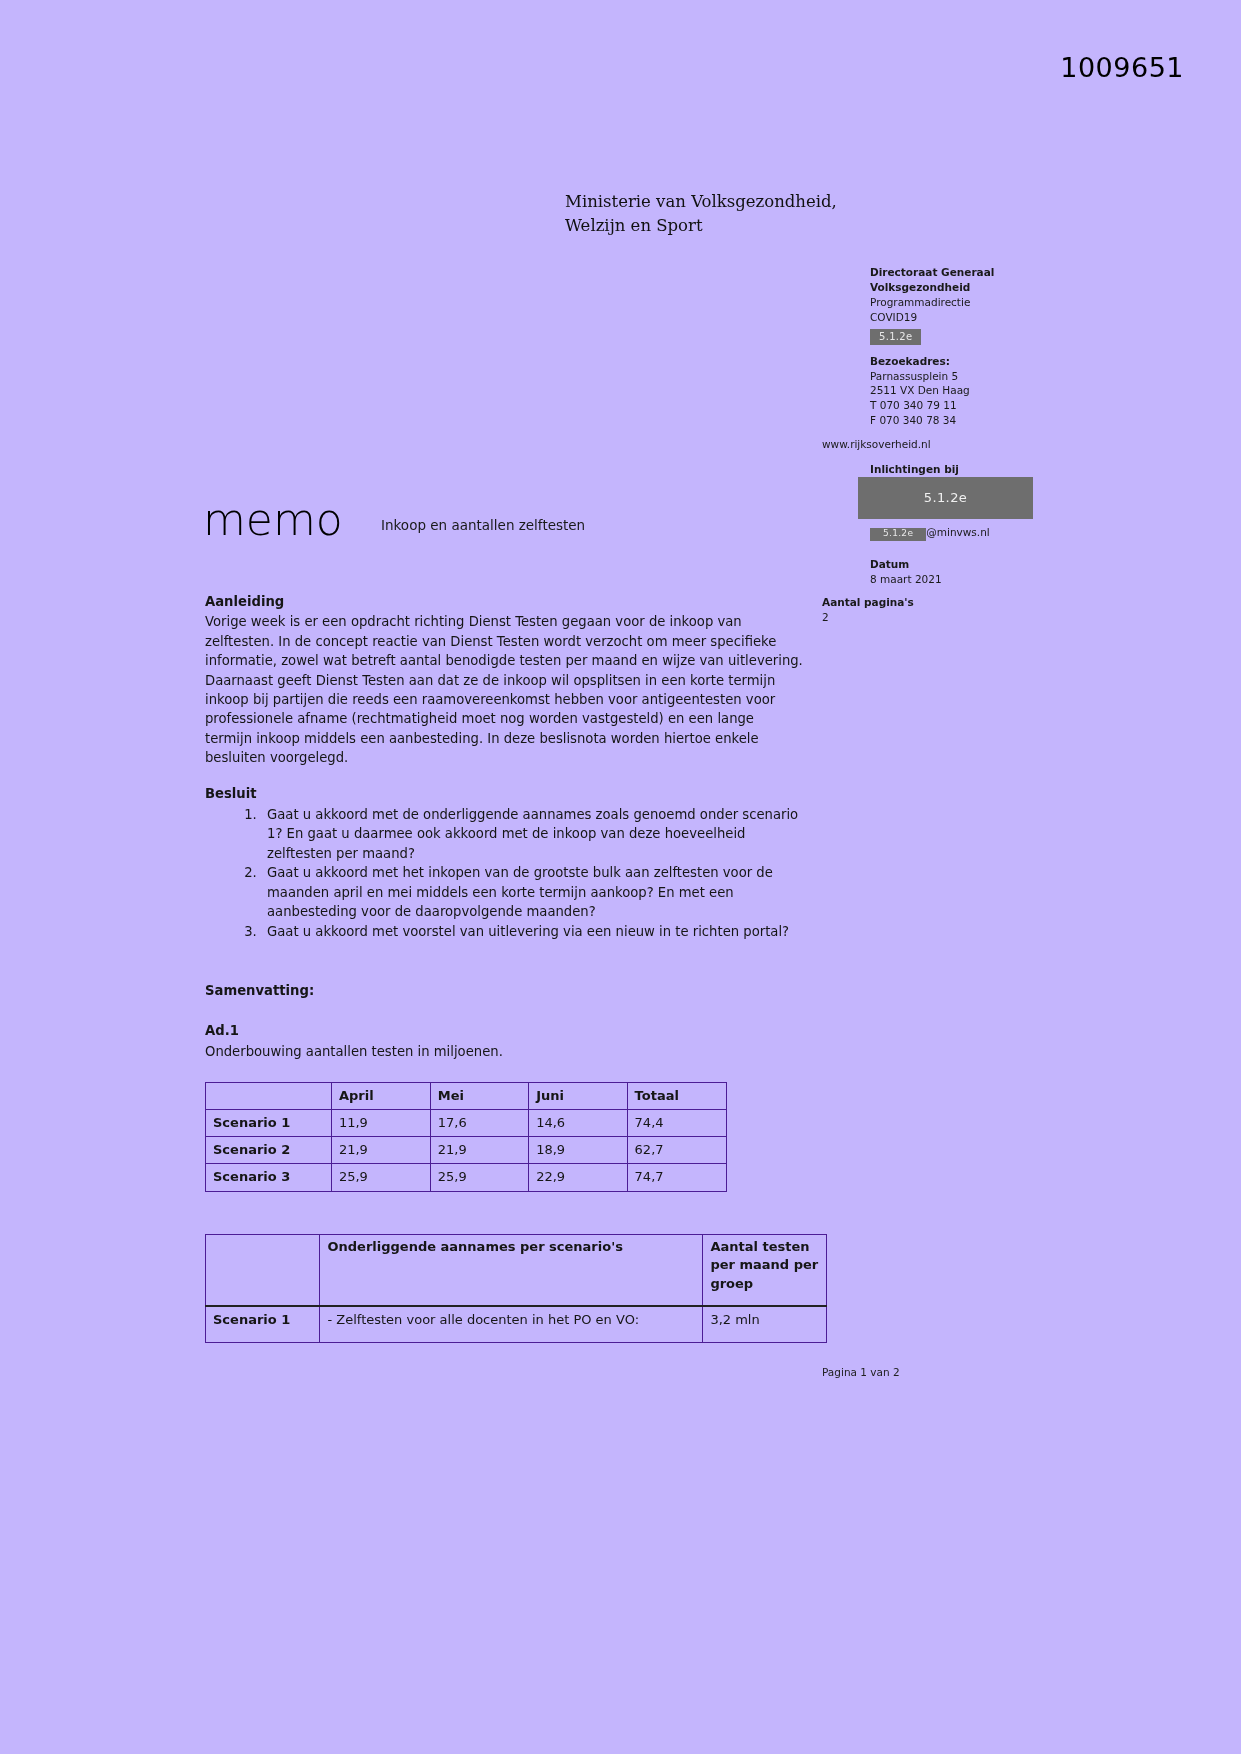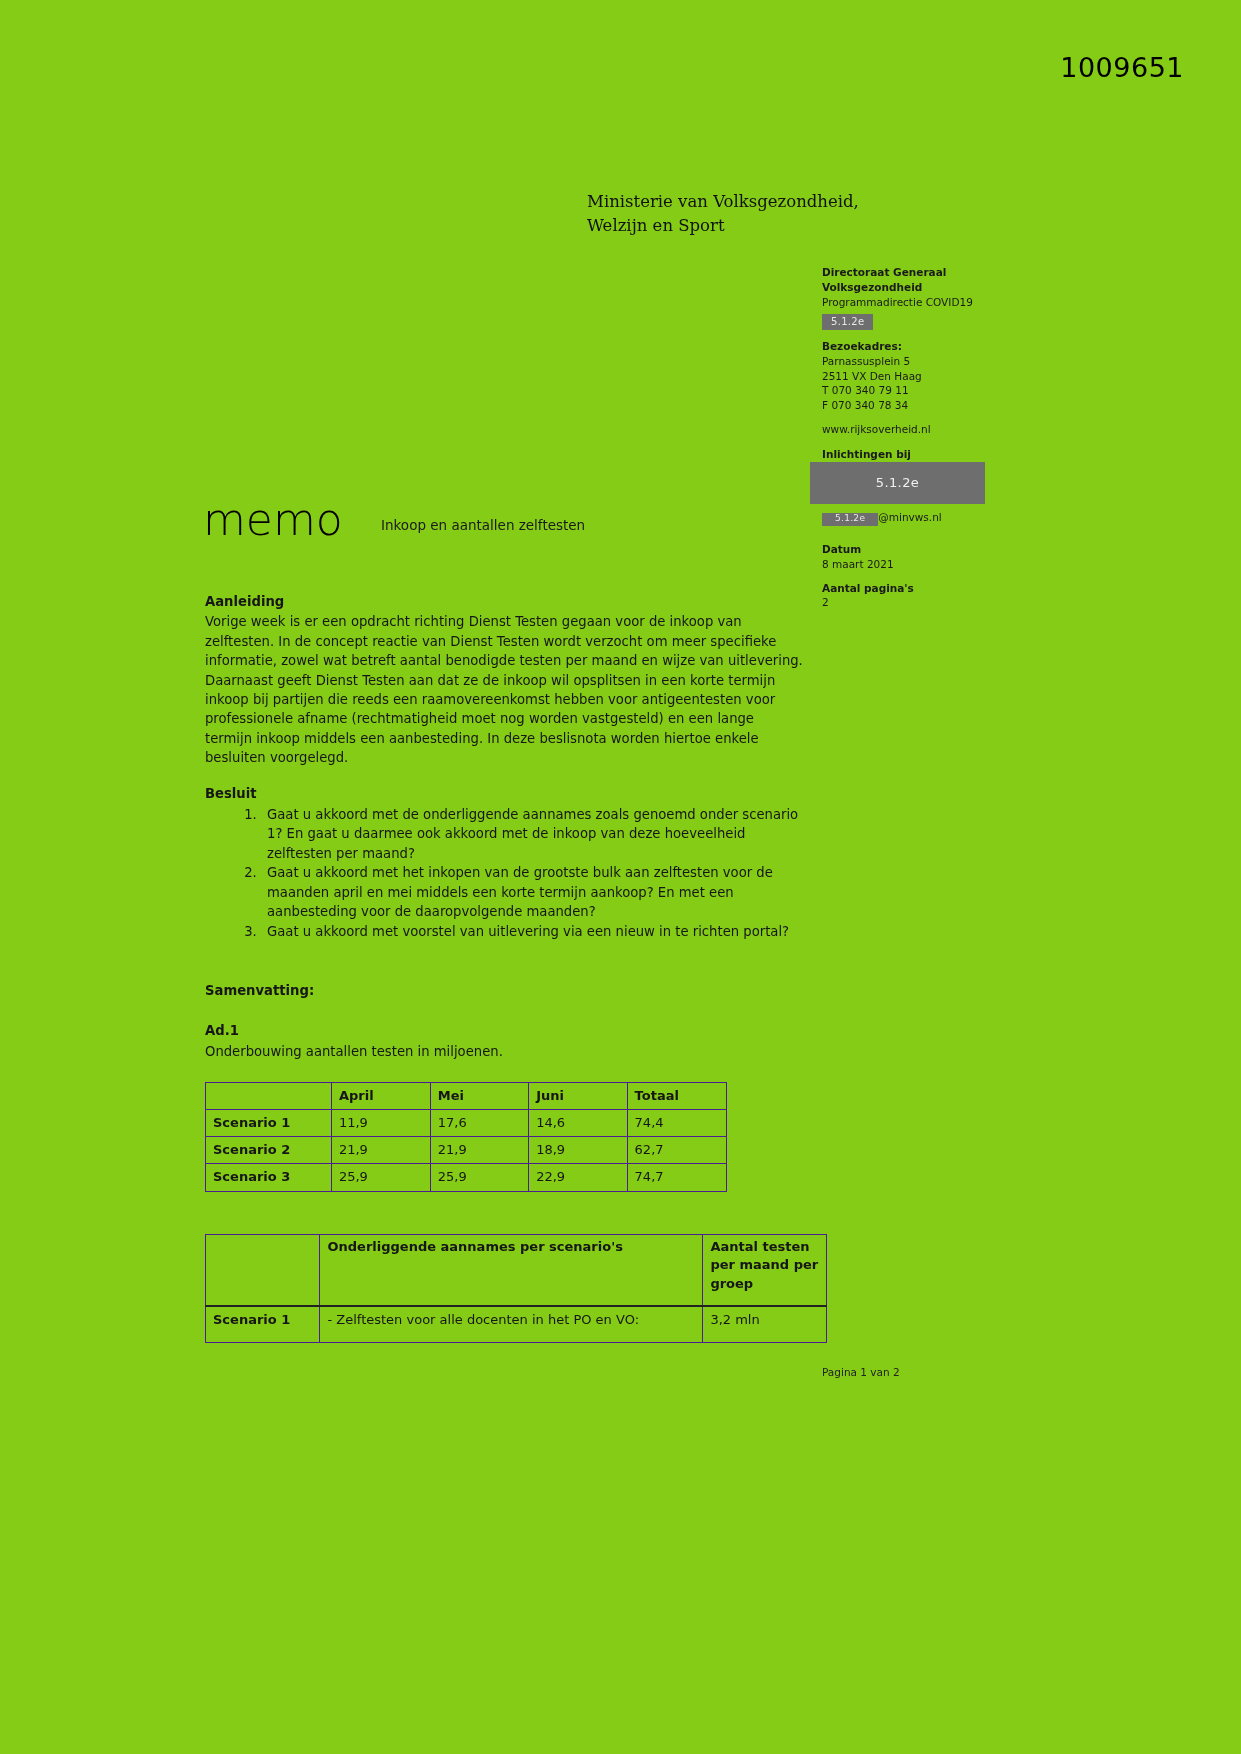--- a/index.html
+++ b/index.html
@@ -12,58 +12,58 @@
     height: 1754px;
     position: relative;
     font-family: "DejaVu Sans", sans-serif;
     color: #1a1a1a;
     overflow: hidden;
   }
 
   .page {
     position: absolute;
     inset: 0;
-    background: #84cc16;
+    background: #c4b5fd;
   }
 
   
   .doc-id {
     position: absolute;
     top: 52px;
     right: 57px;
     font-family: "DejaVu Sans", sans-serif;
     font-size: 27px;
     letter-spacing: 0.5px;
     color: #000;
   }
 
   
   .ministry {
     position: absolute;
-    left: 587px;
+    left: 565px;
     top: 190px;
     font-family: "DejaVu Serif", serif;
     font-size: 16.5px;
     line-height: 1.45;
     color: #111;
   }
 
   
   .meta {
     position: absolute;
     left: 822px;
     top: 265px;
     width: 190px;
     font-family: "DejaVu Sans", sans-serif;
     font-size: 10.5px;
     line-height: 1.42;
     color: #1a1a1a;
   }
   .meta .b { font-weight: bold; }
-  .meta .blk { margin-bottom: 9px; }
+  .meta .blk { margin-bottom: 9px; margin-left: 48px; }
   .meta .tight { margin-bottom: 0; }
   .redact {
     display: inline-block;
     background: #6e6e6e;
     color: #e8e8e8;
     padding: 1px 9px 2px 9px;
     font-size: 10px;
     letter-spacing: 0.3px;
     line-height: 1.3;
   }

